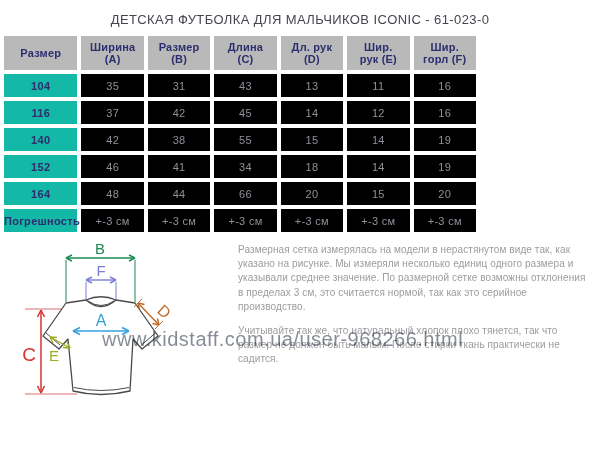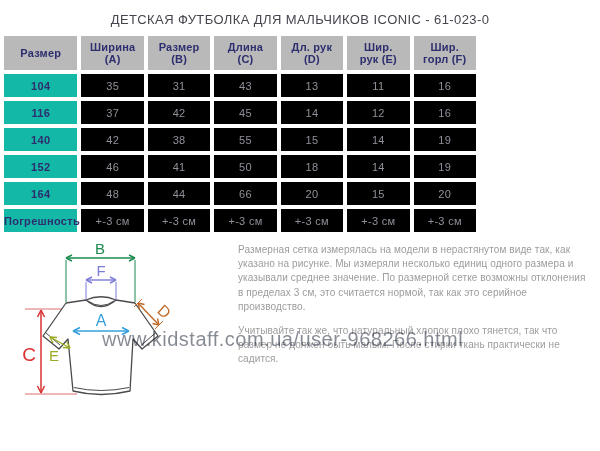--- a/index.html
+++ b/index.html
@@ -116,21 +116,21 @@
         <td class="val-cell">38</td>
         <td class="val-cell">55</td>
         <td class="val-cell">15</td>
         <td class="val-cell">14</td>
         <td class="val-cell">19</td>
       </tr>
       <tr>
         <td class="size-cell">152</td>
         <td class="val-cell">46</td>
         <td class="val-cell">41</td>
-        <td class="val-cell">50</td>
+        <td class="val-cell">34</td>
         <td class="val-cell">18</td>
         <td class="val-cell">14</td>
         <td class="val-cell">19</td>
       </tr>
       <tr>
         <td class="size-cell">164</td>
         <td class="val-cell">48</td>
         <td class="val-cell">44</td>
         <td class="val-cell">66</td>
         <td class="val-cell">20</td>

